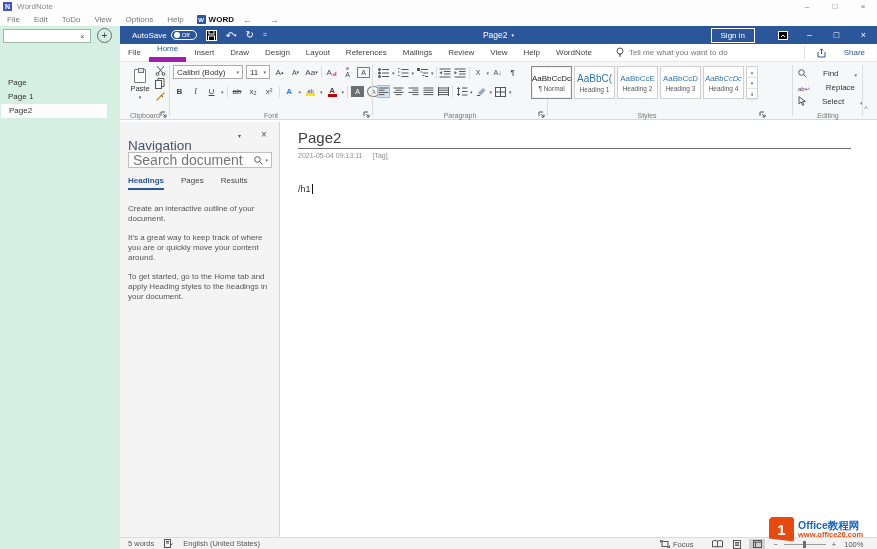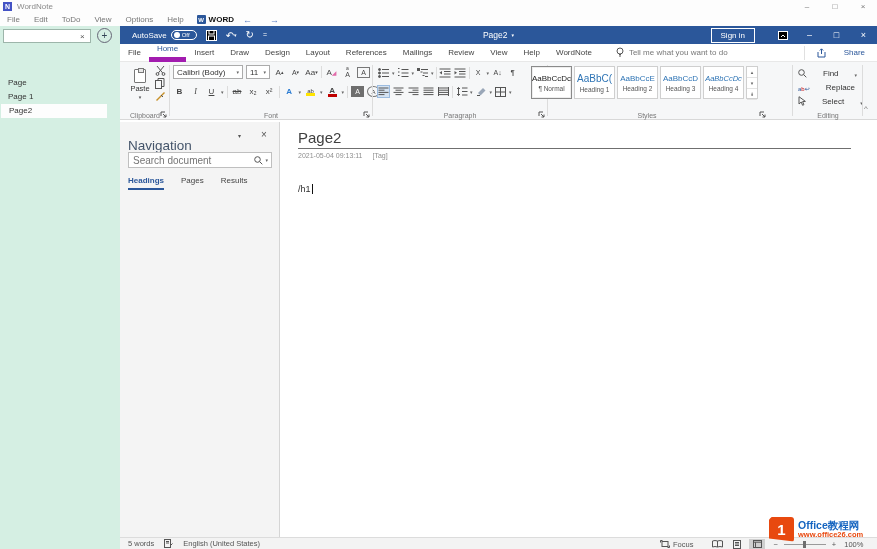--- a/index.html
+++ b/index.html
@@ -75,21 +75,21 @@
 #style-scroll{display:flex;flex-direction:column;width:12px;height:33px;border:1px solid #cfcfcf;background:#fff}
 #style-scroll span{flex:1;text-align:center;font-size:5px;color:#666;border-bottom:1px solid #e3e3e3;line-height:10px}
 
 .edit-row{display:flex;align-items:flex-end;gap:16px;height:13px;font-size:8px;color:#333}
 
 #navpane{left:120px;top:122px;width:160px;height:415px;background:#f4f4f4;border-right:1px solid #d5d5d5}
 #nav-title{position:absolute;left:8px;top:16px;font-size:13.5px;color:#44546a}
 #nav-drop{position:absolute;left:118px;top:10px;font-size:6px;color:#555}
 #nav-close{position:absolute;left:141px;top:7px;font-size:10px;color:#555}
 #nav-search{position:absolute;left:8px;top:30px;width:144px;height:16px;background:#fff;border:1px solid #bfbfbf;display:flex;align-items:center}
-#nav-search input{flex:1;border:none;outline:none;font-size:10px;padding:0 4px;color:#333;background:transparent;width:100px}
+#nav-search input{flex:1;border:none;outline:none;font-size:14px;padding:0 4px;color:#333;background:transparent;width:100px}
 #nav-tabs{position:absolute;left:8px;top:54px;display:flex;gap:17px}
 .ntab{font-size:8px;color:#444;padding-bottom:3px}
 .ntab.active{color:#2b579a;font-weight:bold;border-bottom:2px solid #2b579a}
 #nav-body{position:absolute;left:8px;top:82px;width:148px;font-size:8px;color:#555;line-height:10px}
 #nav-body p{margin-bottom:9px}
 
 #doc{left:280px;top:122px;width:597px;height:415px;background:#fff}
 #doc-title{position:absolute;left:18px;top:7px;font-size:15px;color:#404040}
 #doc-rule{position:absolute;left:18px;top:26px;width:553px;border-top:1px solid #6f6f6f}
 #doc-meta{position:absolute;left:18px;top:30px;font-size:7px;color:#8f8f8f}
@@ -508,20 +508,25 @@
           <path d="M5.7 5.7 L8.3 8.3"></path>
         </svg>
       </span>
     <span class="tinydrop" style="color:#666;padding-right:3px">▾</span>
   </div>
   <div id="nav-tabs">
     <span class="ntab active">Headings</span>
     <span class="ntab">Pages</span>
     <span class="ntab">Results</span>
   </div>
+  <div id="nav-body">
+    <p>Create an interactive outline of your document.</p>
+    <p>It's a great way to keep track of where you are or quickly move your content around.</p>
+    <p>To get started, go to the Home tab and apply Heading styles to the headings in your document.</p>
+  </div>
 </div>
 
 <div class="abs" id="doc">
   <span id="doc-title">Page2</span>
   <div id="doc-rule"></div>
   <div id="doc-meta">
     <span>2021-05-04 09:13:11</span>
     <span>[Tag]</span>
   </div>
   <div id="doc-body">

